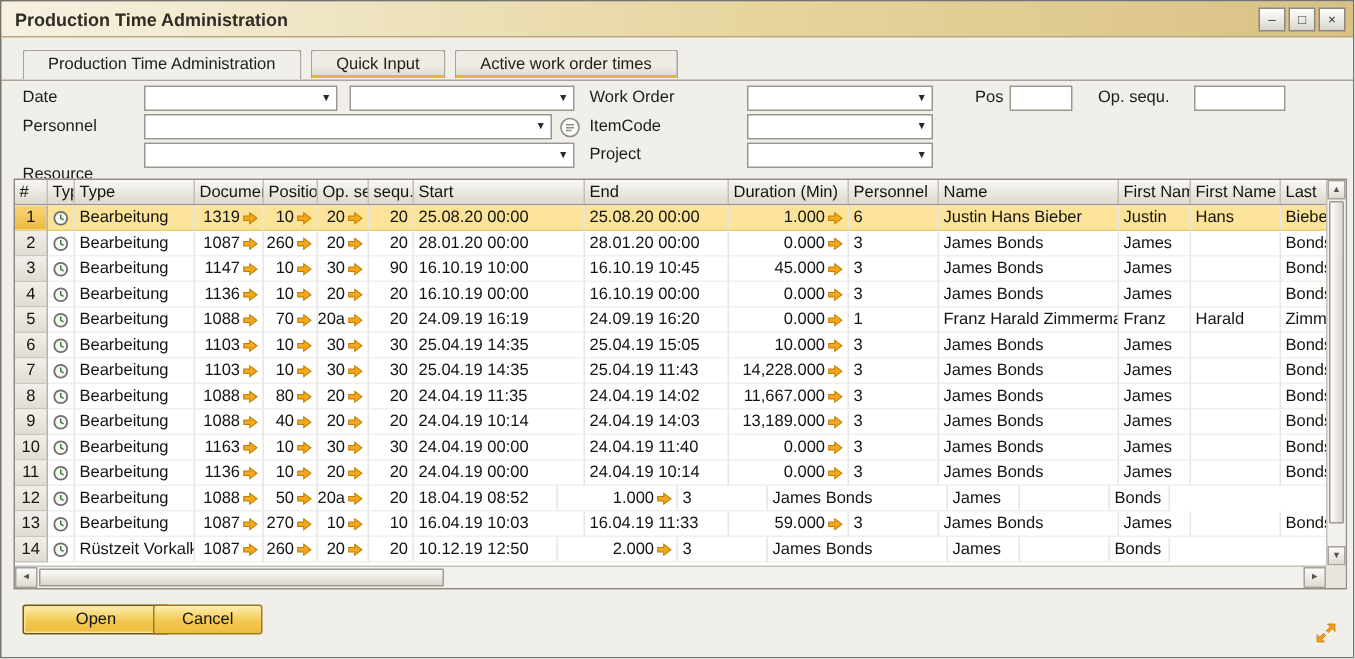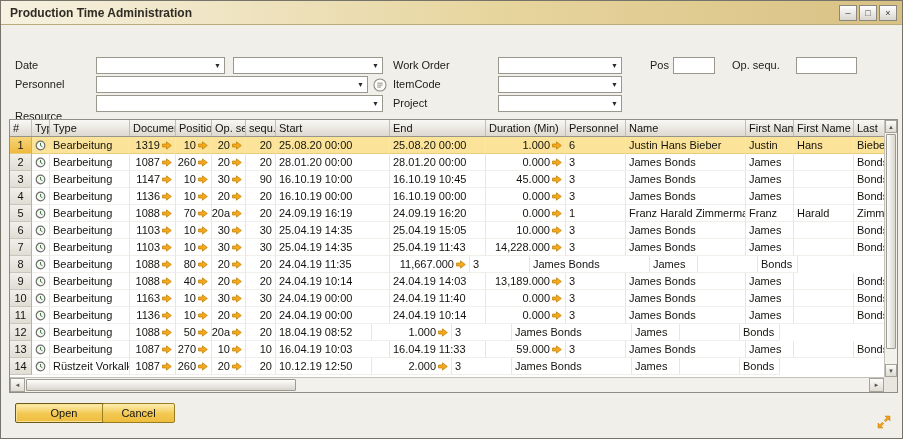--- a/index.html
+++ b/index.html
@@ -82,20 +82,25 @@
 
   <div class="titlebar">
     <span class="title">Production Time Administration</span>
     <span class="win-btns">
       <span class="wbtn"><span>–</span></span>
       <span class="wbtn"><span>□</span></span>
       <span class="wbtn"><span>×</span></span>
     </span>
   </div>
 
+  <div class="tabstrip">
+    <div class="tab active">Production Time Administration</div>
+    <div class="tab inactive">Quick Input</div>
+    <div class="tab inactive">Active work order times</div>
+  </div>
 
   <span class="flabel" style="left:14px;top:56px">Date</span>
   <span class="flabel" style="left:14px;top:75px">Personnel</span>
   <span class="flabel" style="left:14px;top:107px">Resource</span>
   <span class="flabel" style="left:392px;top:56px">Work Order</span>
   <span class="flabel" style="left:392px;top:75px">ItemCode</span>
   <span class="flabel" style="left:392px;top:94px">Project</span>
   <span class="flabel" style="left:649px;top:56px">Pos</span>
   <span class="flabel" style="left:731px;top:56px">Op. sequ.</span>
 
@@ -601,20 +606,23 @@
             <svg class="link-arrow" width="10" height="9" viewBox="0 0 10 9">
               <path d="M0.5 3h4V0.8L9.3 4.5 4.5 8.2V6h-4z" fill="#f5a81c" stroke="#bc7d00" stroke-width="0.7"></path>
             </svg>
           </div>
           <div class="cell c-id">
             <span class="cval">20</span>
           </div>
           <div class="cell c-start">
             <span class="cval">24.04.19 11:35</span>
           </div>
+          <div class="cell c-end">
+            <span class="cval">24.04.19 14:02</span>
+          </div>
           <div class="cell c-duration">
             <span class="cval">11,667.000</span>
             <svg class="link-arrow" width="10" height="9" viewBox="0 0 10 9">
               <path d="M0.5 3h4V0.8L9.3 4.5 4.5 8.2V6h-4z" fill="#f5a81c" stroke="#bc7d00" stroke-width="0.7"></path>
             </svg>
           </div>
           <div class="cell c-personnel">
             <span class="cval">3</span>
           </div>
           <div class="cell c-name">

